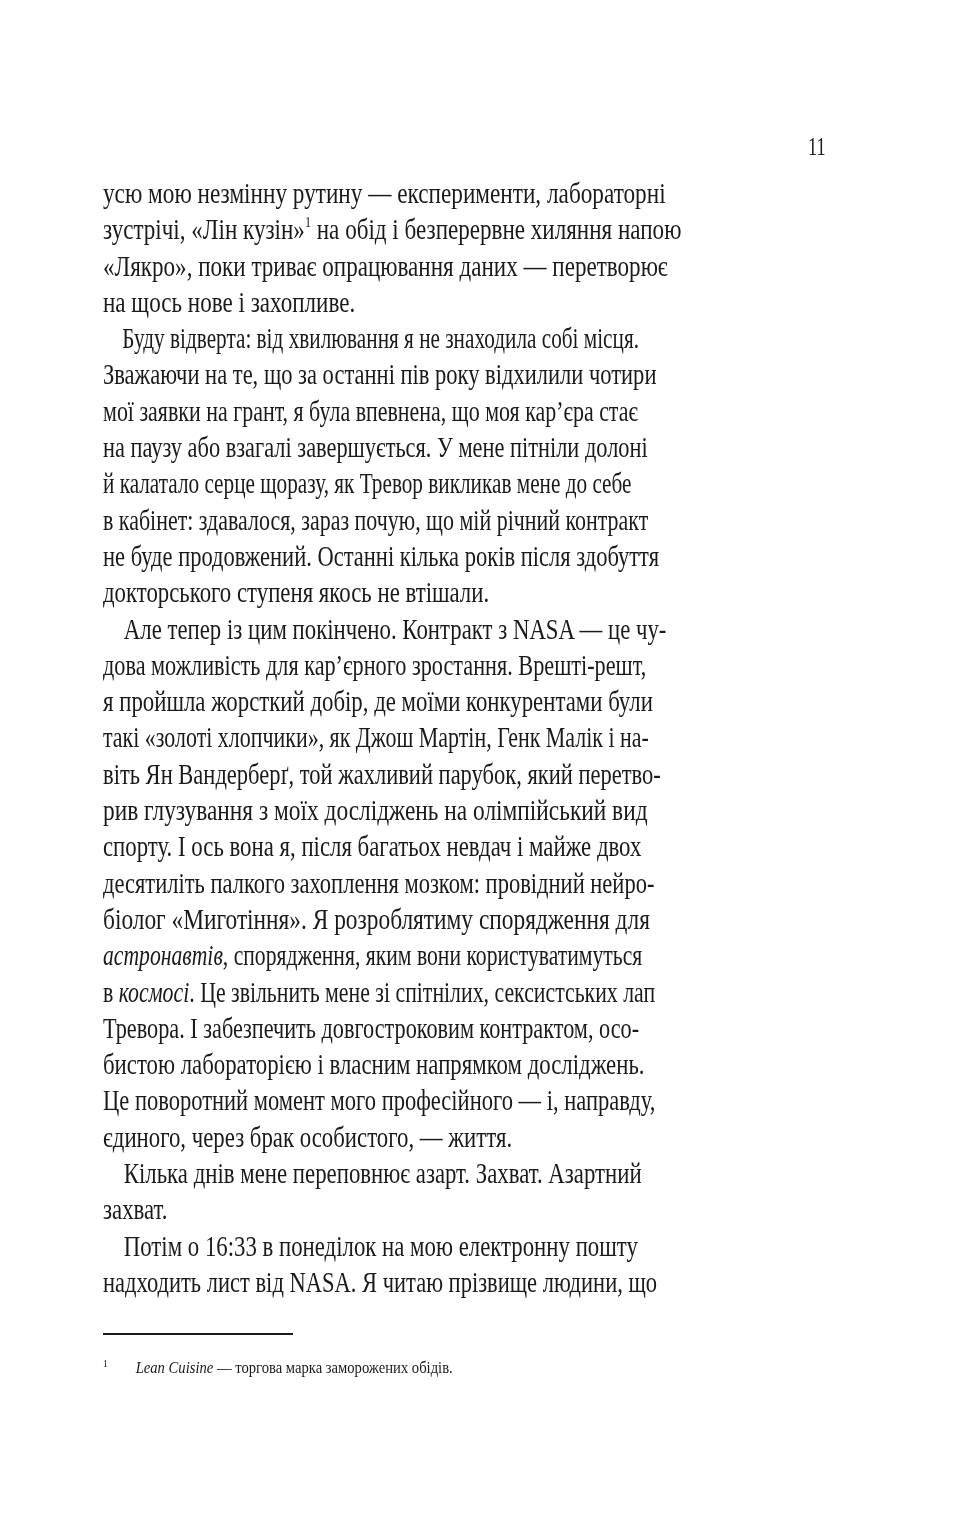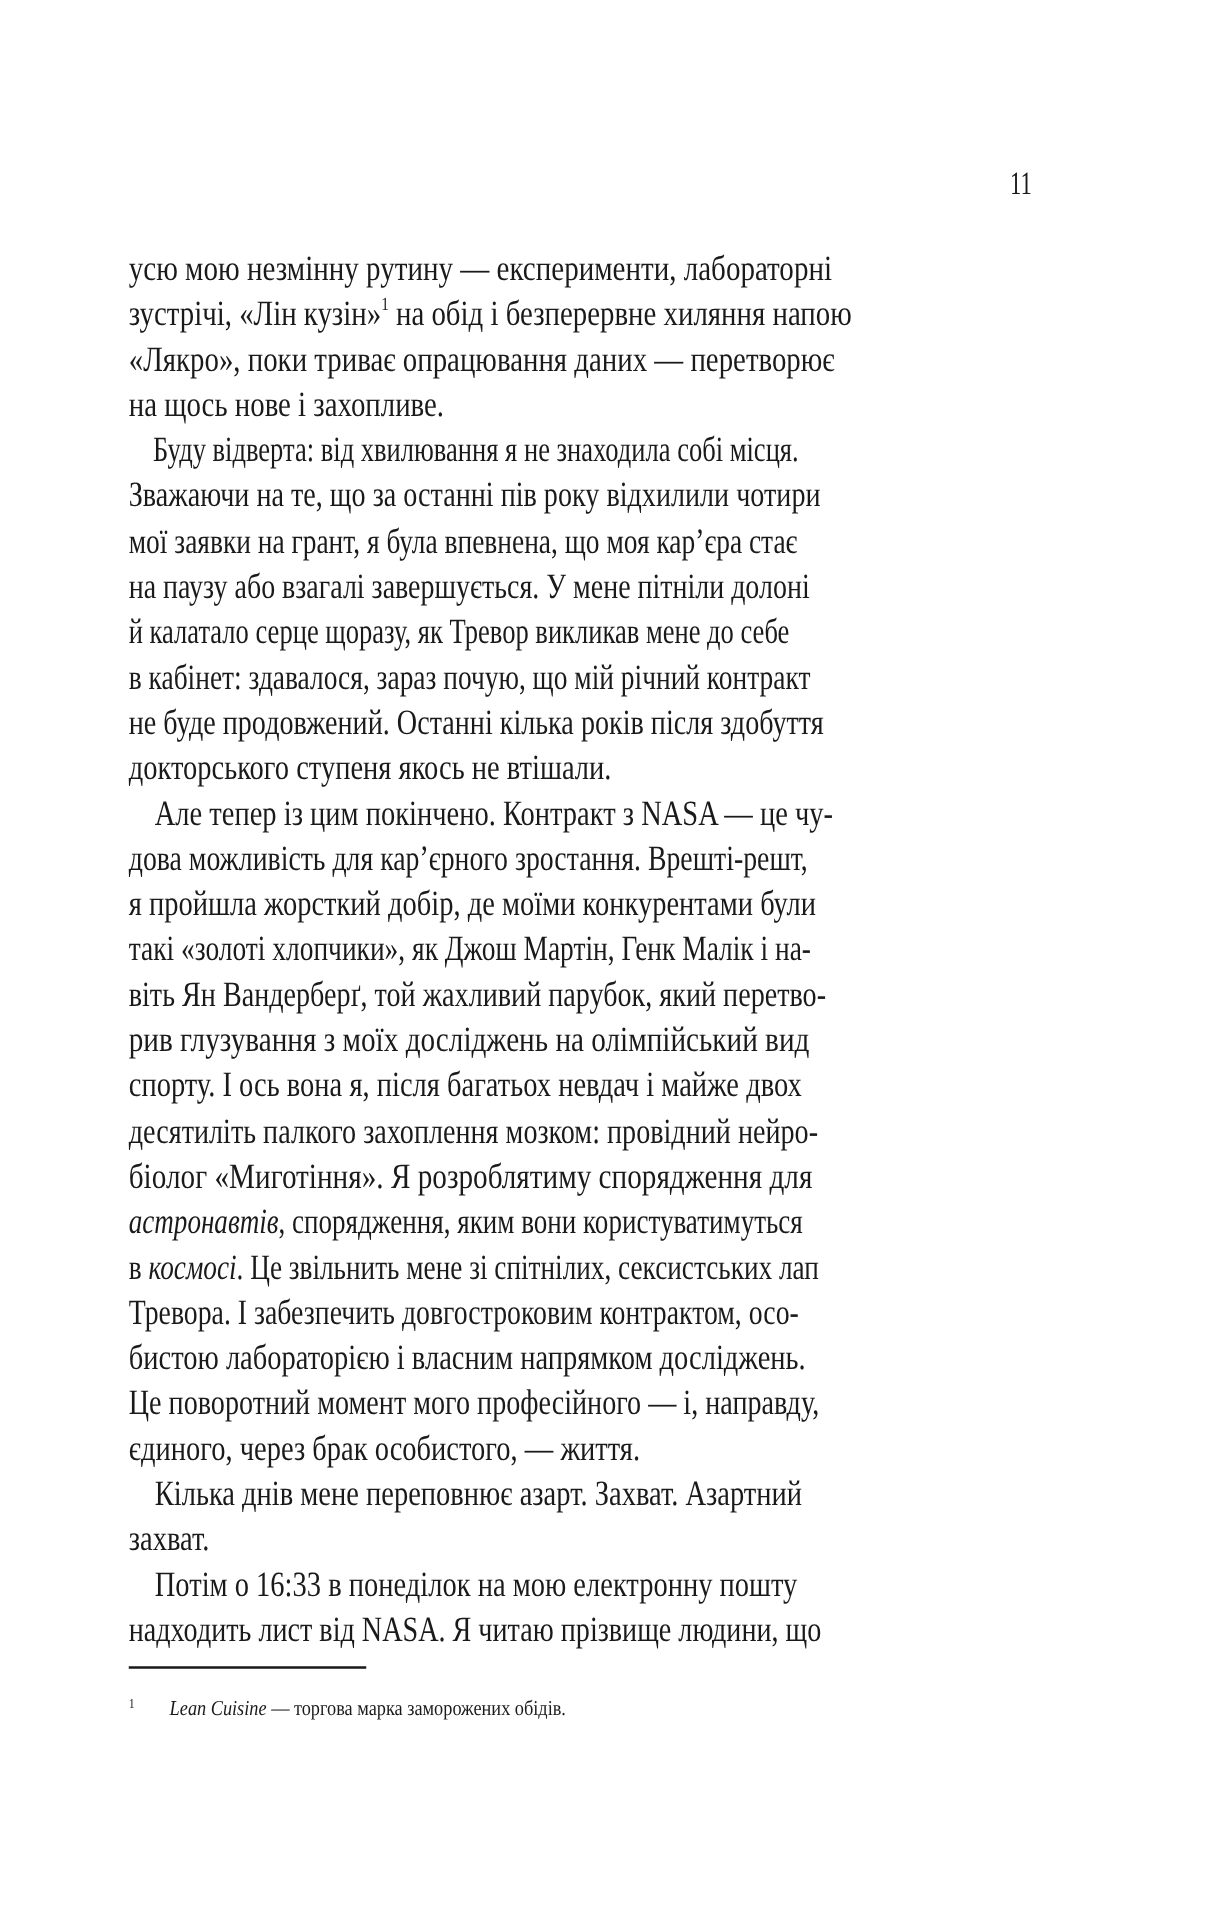--- a/index.html
+++ b/index.html
@@ -2,21 +2,21 @@
 <html><head>
 <meta charset="utf-8">
 <style>
   html, body { margin: 0; padding: 0; background: #ffffff; }
   body { width: 980px; height: 1537px; position: relative; overflow: hidden; color: #1a1a1a; }
   .page-number {
     position: absolute; top: 132px; left: 808px;
     font-family: "Liberation Serif", serif; font-size: 26px; line-height: 30px;
     transform: scaleX(0.7); transform-origin: left top;
   }
-  .text-block { position: absolute; left: 103px; top: 198px; width: 722px; }
+  .text-block { position: absolute; left: 103px; top: 176px; width: 722px; }
   .line {
     display: block; height: 36.3px; line-height: 36.3px; white-space: nowrap;
     font-family: "Liberation Serif", serif; font-size: 28.5px;
     transform-origin: left center;
   }
   .line.indent { padding-left: 26px; }
   .line .it { font-style: italic; }
   .line sup { font-size: 15px; vertical-align: 12px; line-height: 0; }
   .footnote-rule { position: absolute; left: 103px; top: 1333px; width: 190px; height: 2px; background: #1a1a1a; }
   .footnote {

